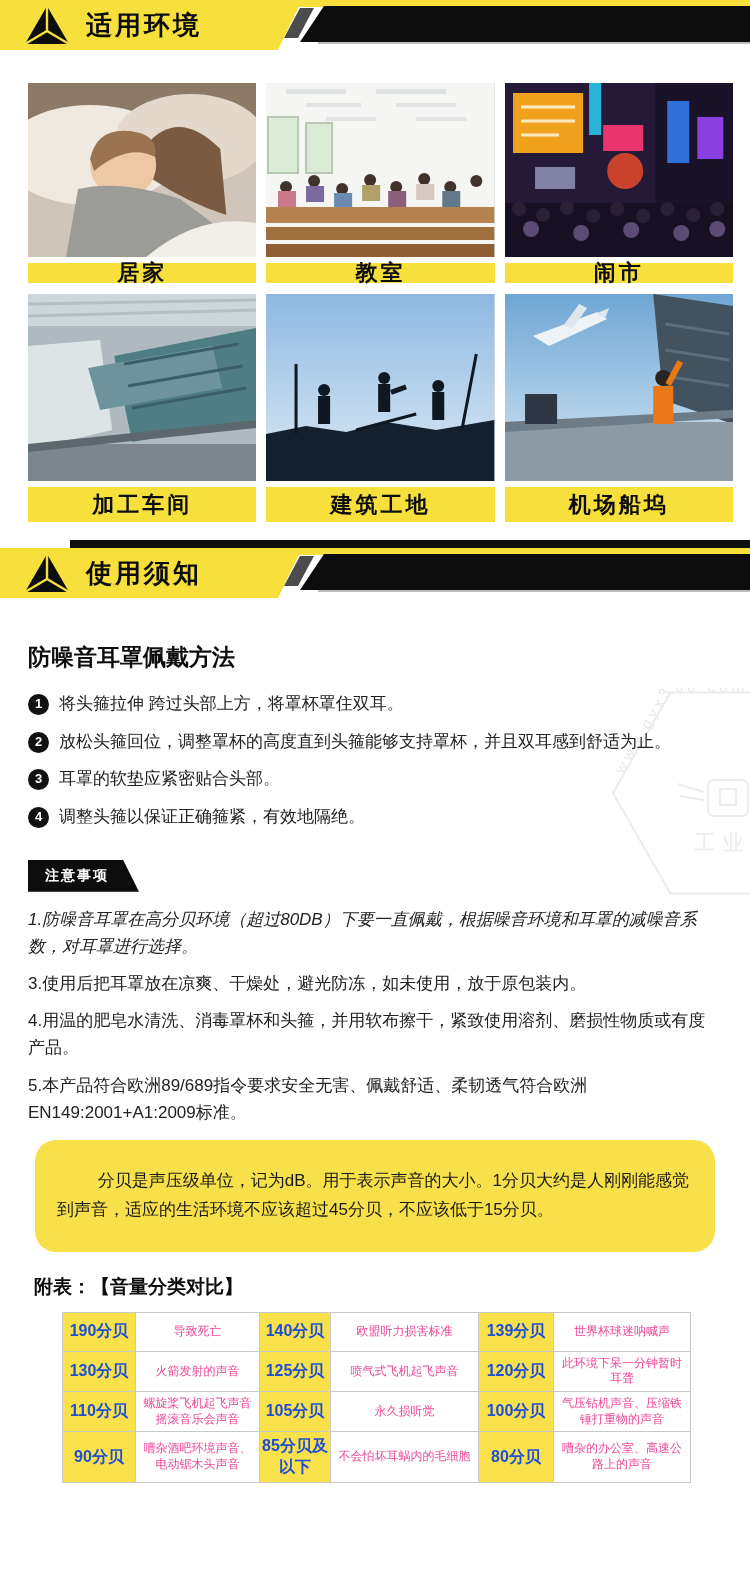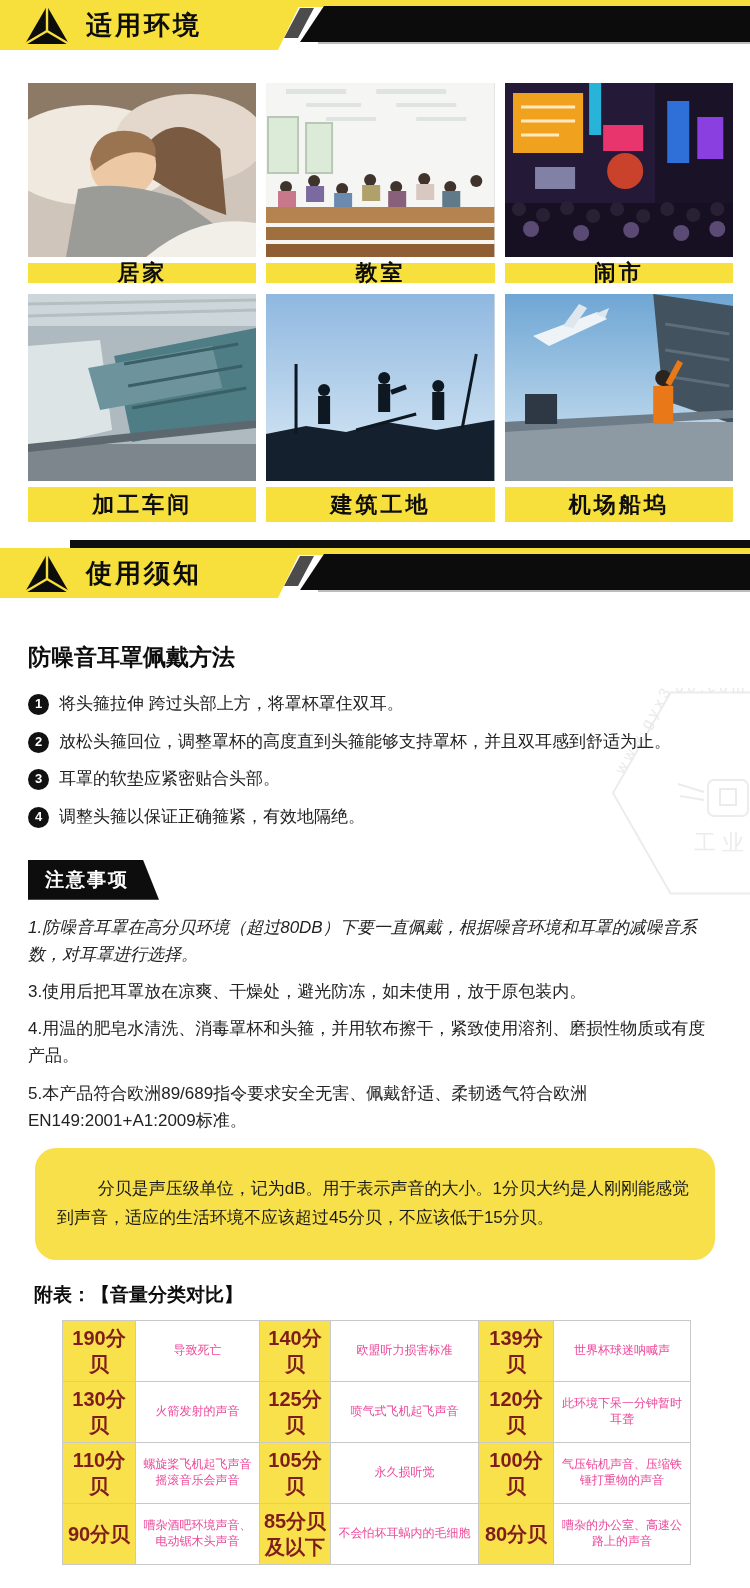--- a/index.html
+++ b/index.html
@@ -36,33 +36,33 @@
   
   .content{padding:0 28px;position:relative;z-index:1;}
   .sec-title{margin-top:44px;font-size:23px;font-weight:bold;color:#0d0d0d;}
   .steps{margin-top:16px;}
   .step{display:flex;align-items:flex-start;gap:10px;margin-top:13px;font-size:17px;
     line-height:1.45;color:#222;}
   .step-num{flex:0 0 auto;width:21px;height:21px;border-radius:50%;background:#111;color:#fff;
     font-size:13px;font-weight:bold;display:flex;align-items:center;justify-content:center;
     margin-top:2px;}
   .notice-badge{margin-top:30px;display:inline-block;background:#0d0d0d;color:#fff;
-    font-size:19px;font-weight:bold;letter-spacing:2px;padding:7px 30px 7px 17px;
+    font-size:14px;font-weight:bold;letter-spacing:2px;padding:7px 30px 7px 17px;
     clip-path:polygon(0 0,calc(100% - 16px) 0,100% 100%,0 100%);}
   .notes p{margin:10px 0 0;font-size:17px;line-height:1.6;color:#222;}
   .notes p:first-child{margin-top:14px;font-style:italic;}
   .tipbox{margin:14px 7px 0 7px;background:#f8e04a;border-radius:21px;padding:27px 22px;
     font-size:17px;line-height:1.7;color:#1a1a1a;text-indent:2.4em;}
   .appendix-title{margin-top:22px;margin-left:6px;font-size:19px;font-weight:bold;color:#0d0d0d;}
   
   table.db-table{margin-top:12px;margin-left:34px;border-collapse:collapse;width:628px;
     table-layout:fixed;}
   .db-table td{border:1px solid #c9c9c9;text-align:center;vertical-align:middle;
     padding:4px 6px;font-size:12px;line-height:1.3;color:#ec4899;height:30px;}
-  .db-table td.db{background:#f9e14b;font-weight:bold;font-size:20px;color:#7f1d1d;padding:4px 2px;}
+  .db-table td.db{background:#f9e14b;font-weight:bold;font-size:16px;color:#1d4ed8;padding:4px 2px;}
   
   .watermark{position:absolute;left:608px;top:688px;width:240px;height:210px;z-index:0;
     pointer-events:none;}
 </style>
 </head>
 <body>
 
 <svg class="watermark" viewBox="0 0 240 210">
   <path d="M5,105 L62.5,4.4 L177.5,4.4 L235,105 L177.5,205.6 L62.5,205.6 Z" fill="none" stroke="#ececec" stroke-width="2"></path>
   <path id="wmarc" d="M5,105 L62.5,4.4 L177.5,4.4 L235,105" fill="none"></path>

